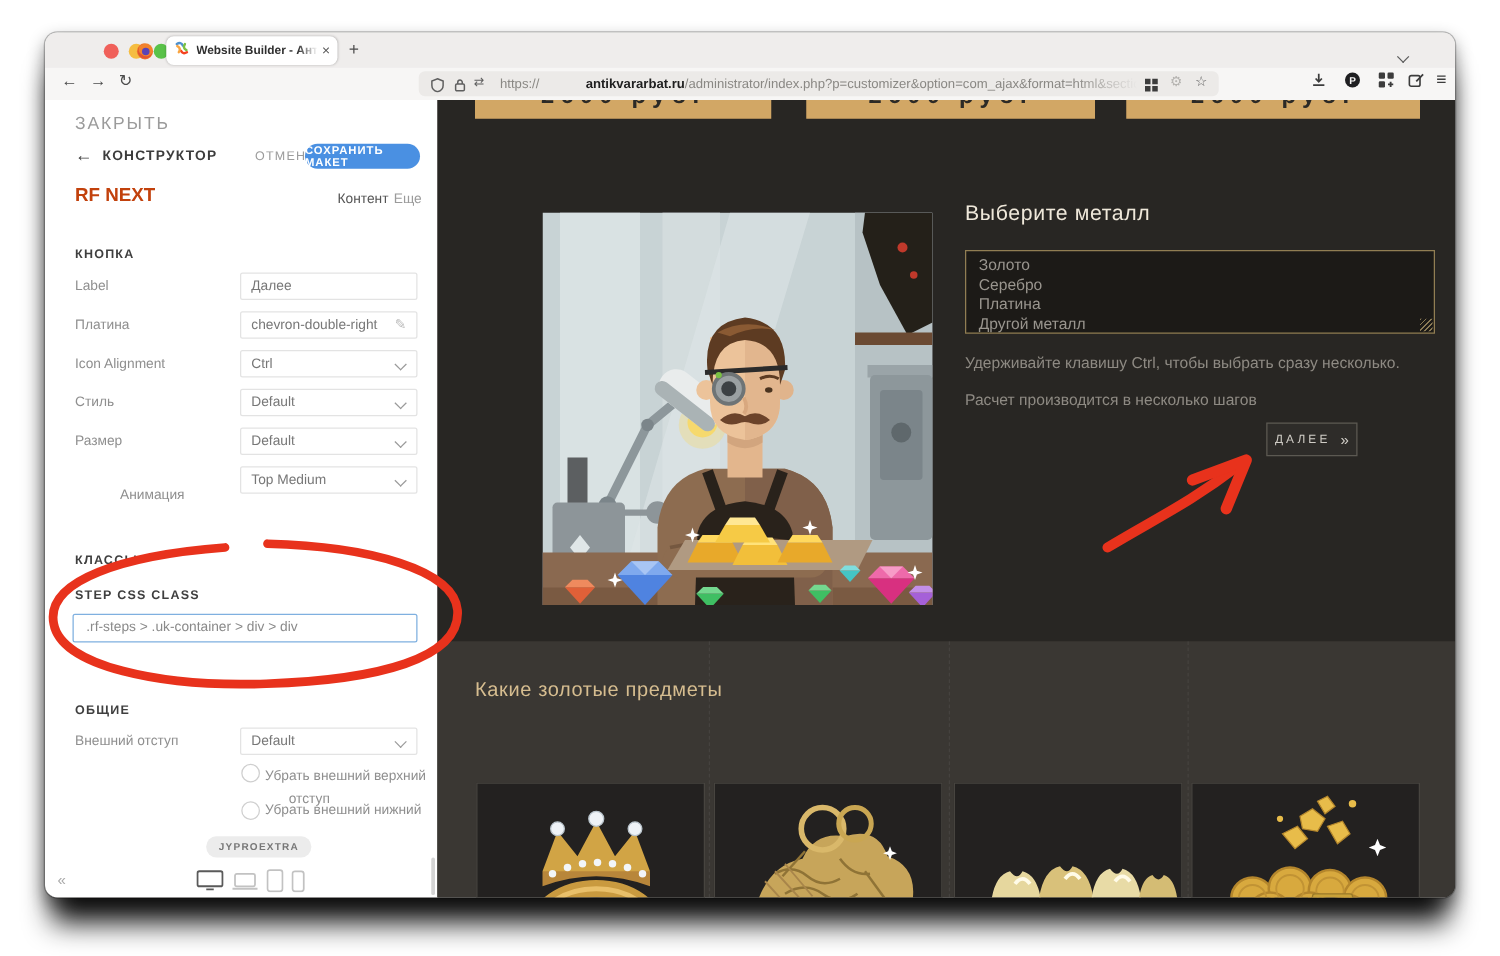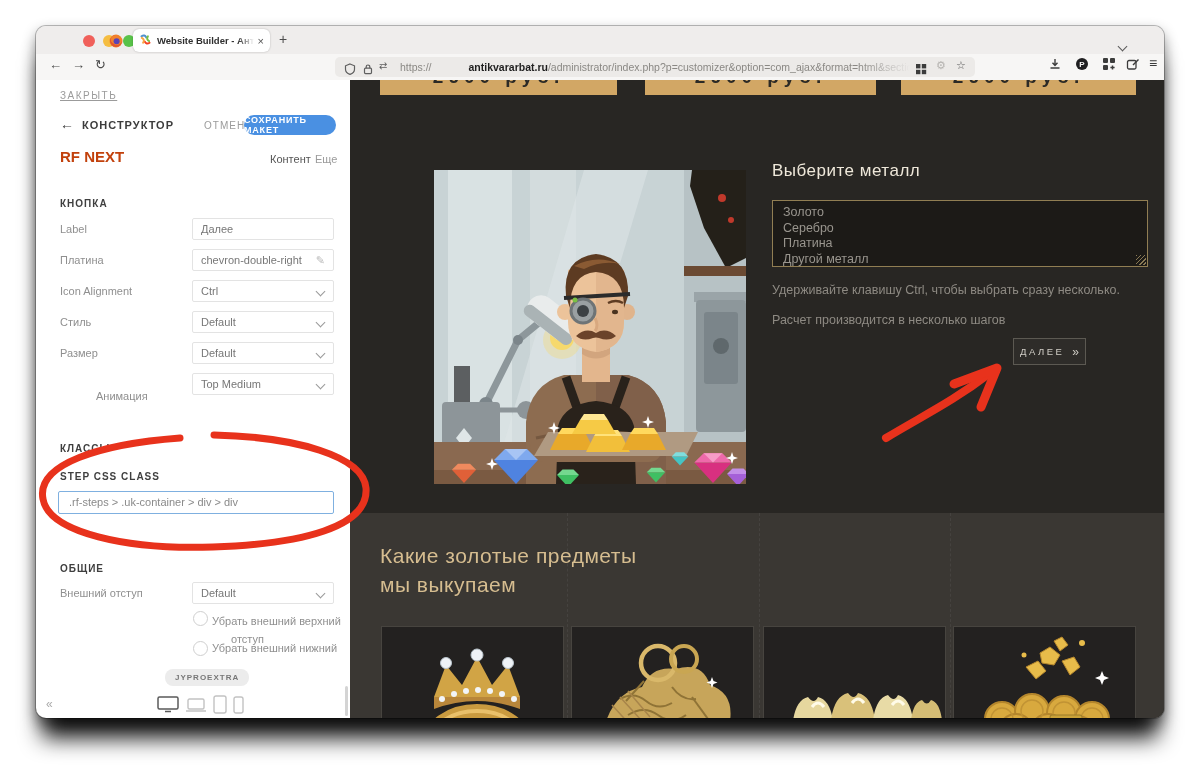--- a/index.html
+++ b/index.html
@@ -49,21 +49,21 @@
   .metal-title{position:absolute;left:422px;top:81px;font-size:17px;color:#efe8da;letter-spacing:0.5px;}
   .metal-select{position:absolute;left:422px;top:120px;width:376px;height:67px;background:#1c1a17;border:1px solid #917e53;
     box-sizing:border-box;padding:4px 0 0 10px;}
   .metal-option{font-size:12.5px;color:#99958e;line-height:15.5px;}
   .metal-select::after{content:"";position:absolute;right:1px;bottom:1px;width:10px;height:10px;
     background:repeating-linear-gradient(135deg,#8a7a55 0 1px,transparent 1px 3px);}
   .hint{position:absolute;left:422px;font-size:12.5px;color:#8e8a83;}
   .next-btn{position:absolute;left:663px;top:258px;width:73px;height:27px;background:#2e2c29;border:1px solid #5c5952;
     box-sizing:border-box;color:#d0cdc6;font-size:9.5px;letter-spacing:2.5px;display:flex;align-items:center;justify-content:center;}
   .section2{position:absolute;left:0;top:433px;width:814px;height:205px;background:#3a3733;}
-  .buyout-title{position:absolute;left:30px;font-size:21px;color:#d6bd90;letter-spacing:0.5px;}
+  .buyout-title{position:absolute;left:30px;font-size:16px;color:#d6bd90;letter-spacing:0.5px;}
   .guide{position:absolute;top:0;bottom:0;width:0;border-left:1px dashed rgba(255,255,255,0.06);}
   .card{position:absolute;top:113px;width:183px;height:110px;background:#232120;border:1px solid #47443f;box-sizing:border-box;overflow:hidden;}
   .illus{position:absolute;left:84px;top:90px;width:312px;height:314px;}
   .annotations{position:absolute;left:0;top:0;width:1128px;height:638px;pointer-events:none;}
 </style>
 </head>
 <body>
 
 <div class="stage">
 <div class="window">
@@ -149,21 +149,21 @@
             <rect x="1.5" y="3.5" width="8.5" height="8.5" rx="1.5" fill="none" stroke="#3c3c3c" stroke-width="1.3"></rect>
             <path d="M6.5 7.5 L12 2 L13 3 L7.5 8.5 Z" fill="#3c3c3c"></path>
           </svg>
     </span>
     <span class="tbicon" style="left:1113px;top:1px;font-size:14px;color:#3c3c3c;">≡</span>
   </div>
 
   <div class="content">
 
     <aside class="sidebar">
-      <span class="abs muted" style="left:24px;top:10px;font-size:10px;letter-spacing:1.5px;text-decoration:underline;">ЗАКРЫТЬ</span>
+      <span class="abs muted" style="left:24px;top:10px;font-size:14px;letter-spacing:1.5px;">ЗАКРЫТЬ</span>
 
       <span class="abs" style="left:24px;top:36px;font-size:14px;color:#3c3c3c;">←</span>
       <span class="abs" style="left:46px;top:39px;font-size:11px;font-weight:bold;letter-spacing:1px;color:#3c3c3c;">КОНСТРУКТОР</span>
       <span class="abs muted" style="left:168px;top:40px;font-size:10px;letter-spacing:1px;">ОТМЕНА</span>
       <span class="pill" style="left:208px;top:35px;width:92px;height:20px;">СОХРАНИТЬ МАКЕТ</span>
 
       <span class="abs" style="left:24px;top:68px;font-size:15px;font-weight:bold;color:#c2410c;">RF NEXT</span>
       <span class="abs" style="left:234px;top:73px;font-size:11px;color:#555;">Контент</span>
       <span class="abs" style="left:279px;top:73px;font-size:11px;color:#9b9b9b;">Еще</span>
 
@@ -361,21 +361,20 @@
       <div class="next-btn">
         <span>ДАЛЕЕ</span>
             <span style="margin-left:8px;letter-spacing:0;font-size:12px;">»</span>
       </div>
 
       <div class="section2">
         <div class="guide" style="left:217px;"></div>
         <div class="guide" style="left:409px;"></div>
         <div class="guide" style="left:600px;"></div>
         <div class="buyout-title" style="top:31px;">Какие золотые предметы</div>
-        <div class="buyout-title" style="top:60px;">мы выкупаем</div>
 
         <div class="card" style="left:31px;">
           <svg width="183" height="110" viewBox="0 0 183 110">
             <ellipse cx="95" cy="118" rx="48" ry="34" fill="none" stroke="#c99a3f" stroke-width="14"></ellipse>
             <ellipse cx="95" cy="118" rx="48" ry="34" fill="none" stroke="#e9c06a" stroke-width="4"></ellipse>
             <path d="M52 70 Q95 54 138 70 L138 82 Q95 66 52 82 Z" fill="#b8863a"></path>
             <path d="M52 70 L64 38 L80 58 L95 30 L110 58 L126 38 L138 70 Z" fill="#d1a445"></path>
             <circle cx="64" cy="36" r="5.5" fill="#eef2f6" stroke="#b9c4cc"></circle>
                 <circle cx="95" cy="28" r="6" fill="#eef2f6" stroke="#b9c4cc"></circle>
                 <circle cx="126" cy="36" r="5.5" fill="#eef2f6" stroke="#b9c4cc"></circle>

